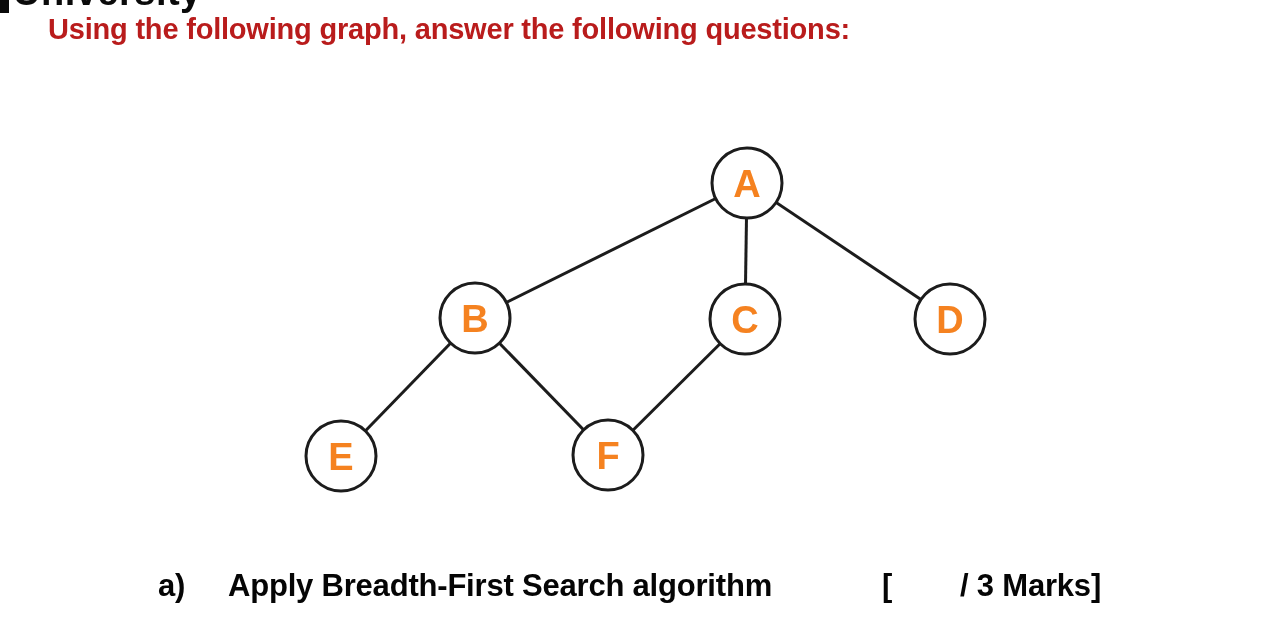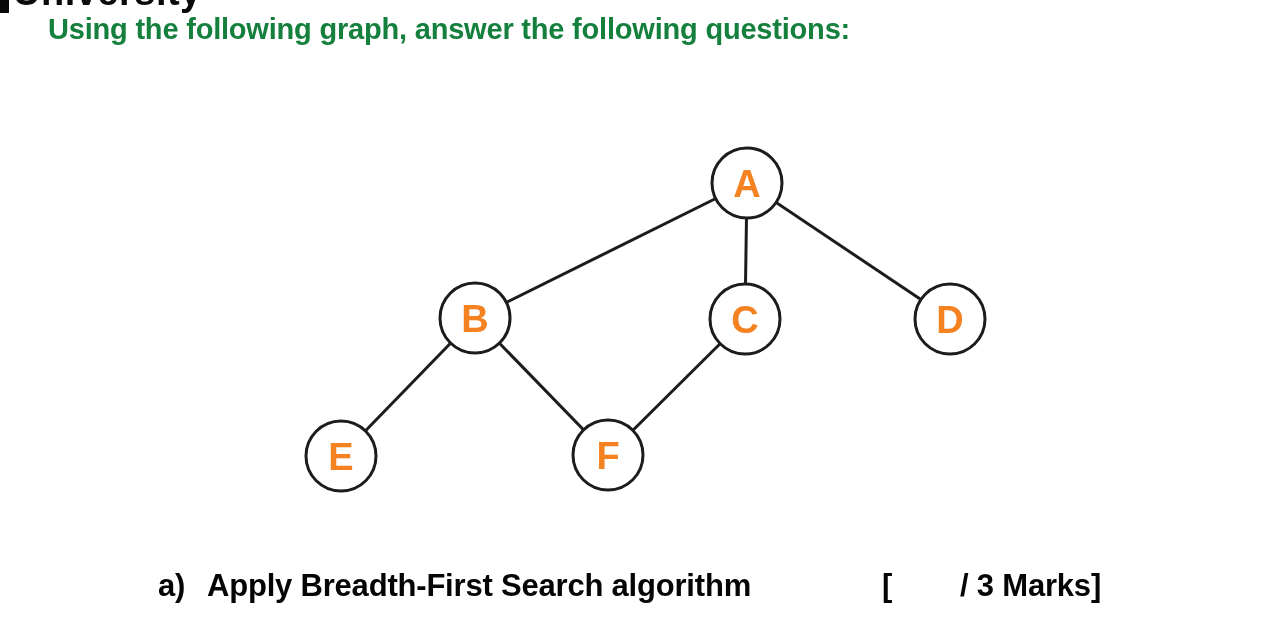--- a/index.html
+++ b/index.html
@@ -46,21 +46,21 @@
   }
 
   .intro-line {
     position: absolute;
     top: 13px;
     left: 48px;
     font-weight: 700;
     font-size: 29px;
     letter-spacing: -0.2px;
     white-space: nowrap;
-    color: #15803d;
+    color: #b91c1c;
   }
 
   .graph-wrap {
     position: absolute;
     top: 0;
     left: 0;
     width: 1280px;
     height: 642px;
   }
   svg text.node-label {
@@ -78,21 +78,21 @@
     font-size: 31px;
     letter-spacing: -0.2px;
     color: #050505;
   }
   .question-line span {
     position: absolute;
     top: 0;
     white-space: nowrap;
   }
   .q-item   { left: 158px; }
-  .q-text   { left: 207px; text-align: center; }
+  .q-text   { left: 228px; text-align: center; }
   .q-open   { left: 882px; }
   .q-marks  { left: 960px; }
 </style>
 </head>
 <body>
 
 <div class="page">
 
   <div class="header-clip">
     <div class="inner"><span class="stem"></span><span>University</span></div>

